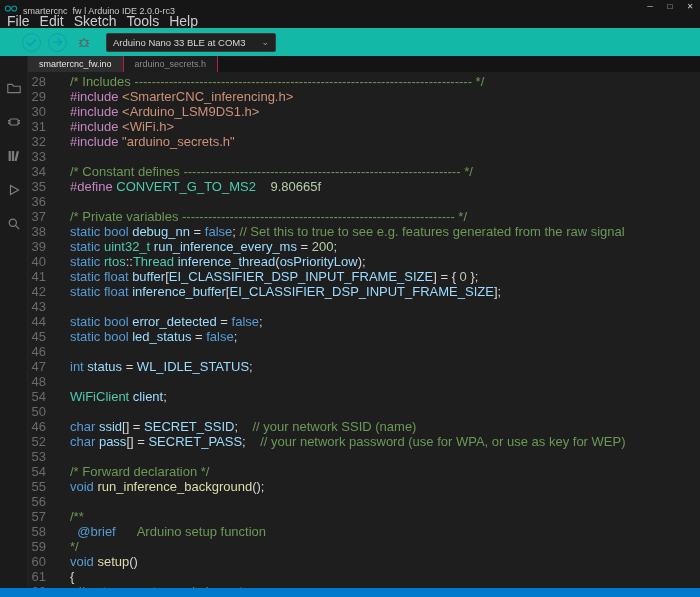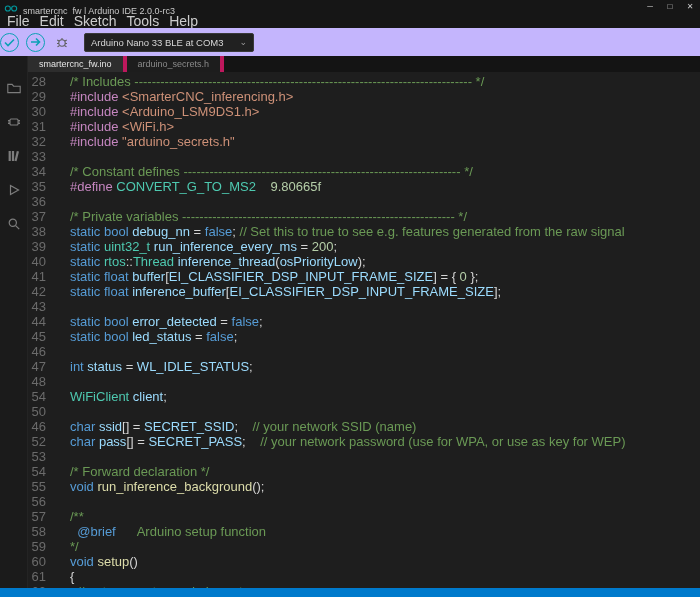--- a/index.html
+++ b/index.html
@@ -18,21 +18,21 @@
   }
   .titlebar .title { color:#c9c9c9; font-size:9px; white-space:nowrap;margin-top:8px; }
   .wincontrols { margin-left:auto; display:flex; }
   .winbtn { width:20px; text-align:center; color:#c9c9c9; font-size:8px; line-height:14px; }
 
   
   .menubar { height:14px; background:#161616; display:flex; align-items:center; padding-left:2px; flex:none; }
   .menu-item { color:#cccccc; font-size:14px; padding:0 5px; line-height:14px; }
 
   
-  .toolbar { height:28px; background:#c4b5fd; display:flex; align-items:center; padding-left:0; gap:7px; flex:none; }
+  .toolbar { height:28px; background:#14b8a6; display:flex; align-items:center; padding-left:22px; gap:7px; flex:none; }
   .tb-circle {
     width:19px; height:19px; border-radius:50%; border:1.5px solid #0ca1b5;
     background:transparent; display:flex; align-items:center; justify-content:center;
     padding:0; box-sizing:border-box;
   }
   .tb-debug { width:20px; height:20px; background:transparent; border:none; padding:0;
     display:flex; align-items:center; justify-content:center; }
   .board-select {
     margin-left:5px; height:19px; width:170px; background:#212121;
     border:1px solid #3a3a3a; border-radius:2px; box-sizing:border-box;
@@ -49,21 +49,21 @@
     padding-top:24px; gap:18px; flex:none; box-sizing:border-box;
   }
   .ab-icon { width:16px; height:16px; display:flex; align-items:center; justify-content:center; opacity:.85; }
 
   .rightcol { flex:1; display:flex; flex-direction:column; min-width:0; }
 
   
   .tabbar { height:16px; background:#141414; display:flex; flex:none; }
   .tab {
     padding:0 11px; font-size:9px; line-height:16px; color:#8a8a8a;
-    background:#1d1d1d; border-right:4px solid #be185d; white-space:nowrap;
+    background:#1d1d1d; border-right:1px solid #be185d; white-space:nowrap;
   }
   .tab.active { background:#2d2d2d; color:#e4e4e4; }
 
   
   .editor { flex:1; background:#1e1e1e; padding-top:2px; overflow:hidden; }
   .code-line {
     display:flex; height:15px; line-height:15px; white-space:pre;
     font-family:Liberation Sans, sans-serif; font-size:13px;
   }
   .ln { width:18px; text-align:right; color:#6b6b6b; flex:none; }

